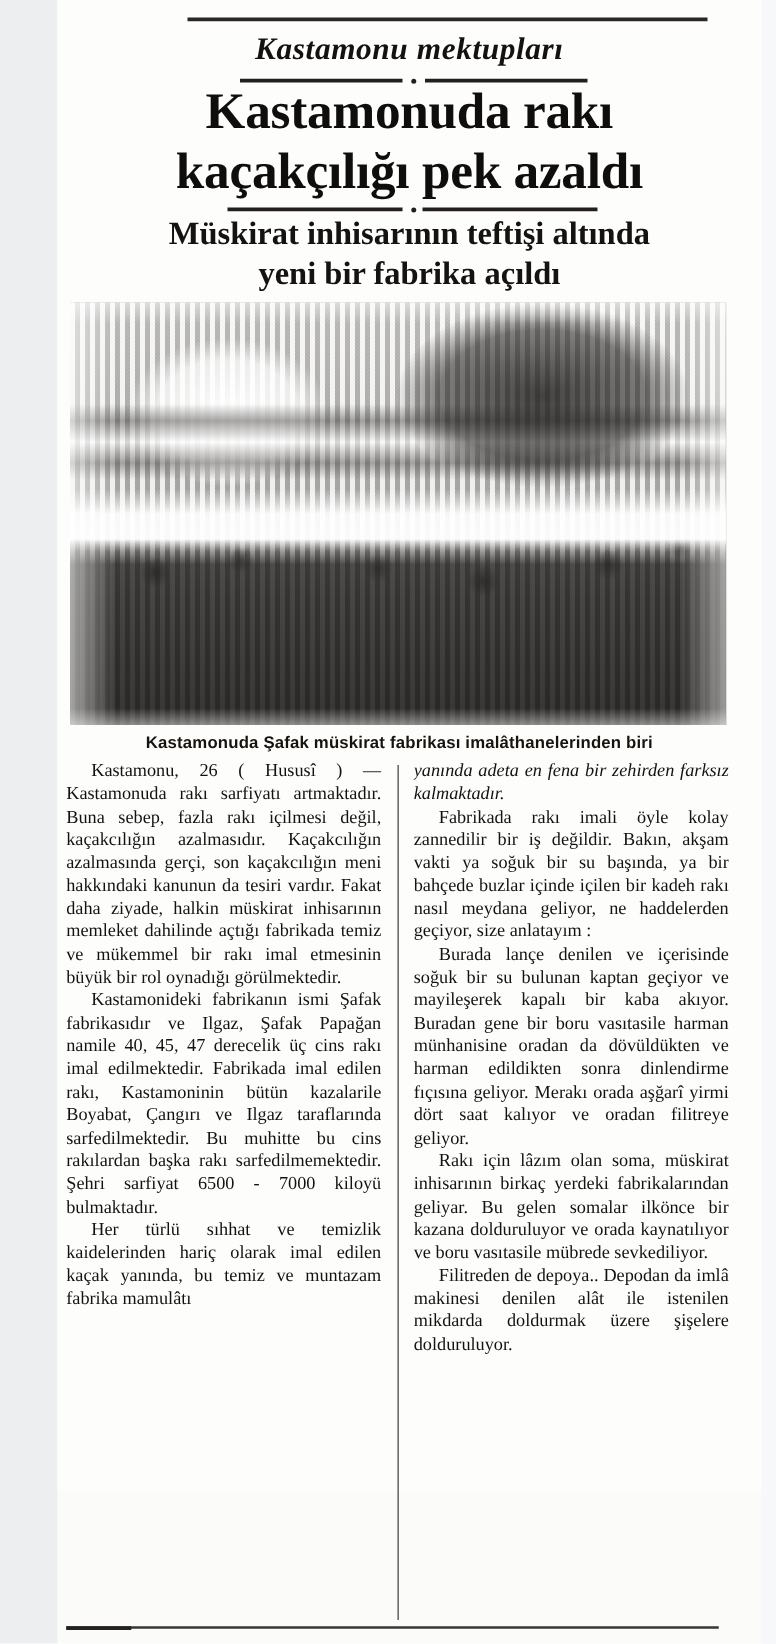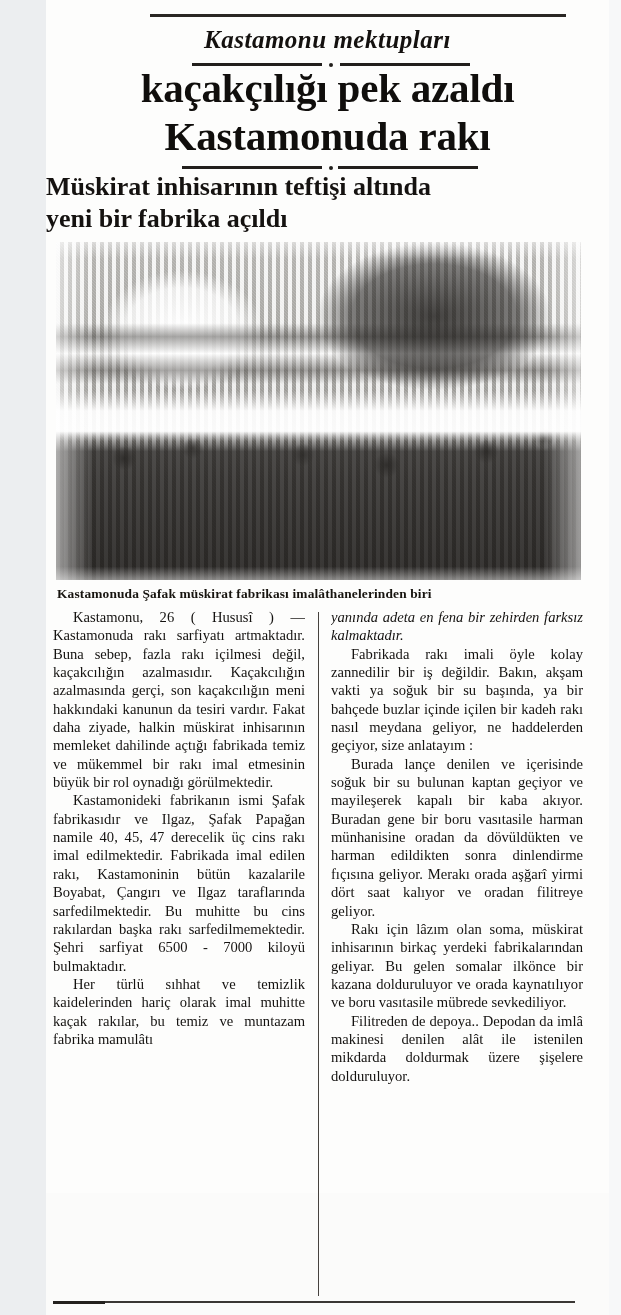--- a/index.html
+++ b/index.html
@@ -127,21 +127,21 @@
     background: #221f1c;
     border-radius: 50%;
   }
 
   
   .subhead {
     position: absolute;
     left: 0;
     top: 171px;
     width: 563px;
-    text-align: left;
+    text-align: center;
     font-weight: 700;
     font-size: 26px;
     line-height: 32px;
     color: #151210;
   }
   .subhead .sh-line { display: block; white-space: nowrap; }
 
   
   .photo-frame {
     position: absolute;
@@ -232,27 +232,27 @@
       linear-gradient(to bottom, rgba(255,255,255,0.5) 0%, rgba(255,255,255,0) 5%, rgba(255,255,255,0) 96%, rgba(255,255,255,0.45) 100%);
     pointer-events: none;
   }
 
   
   .caption {
     position: absolute;
     left: 11px;
     top: 586px;
     width: 525px;
-    font-family: Liberation Serif, serif;
+    font-family: Liberation Sans, sans-serif;
     font-weight: 700;
     font-size: 13.4px;
     letter-spacing: 0.15px;
     color: #17140f;
     white-space: nowrap;
-    text-align: left;
+    text-align: center;
   }
 
   
   .columns {
     position: absolute;
     left: 7px;
     top: 608px;
     width: 530px;
     height: 692px;
   }
@@ -320,22 +320,22 @@
 
     <div class="kicker">Kastamonu mektupları</div>
 
     <div class="rule-under-kicker">
       <span class="seg l"></span>
       <span class="dot"></span>
       <span class="seg r"></span>
     </div>
 
     <div class="headline">
+      <span class="hl-line">Kastamonuda rakı</span>
       <span class="hl-line">kaçakçılığı pek azaldı</span>
-      <span class="hl-line">Kastamonuda rakı</span>
     </div>
 
     <div class="rule-under-headline">
       <span class="seg l"></span>
       <span class="dot"></span>
       <span class="seg r"></span>
     </div>
 
     <div class="subhead">
       <span class="sh-line">Müskirat inhisarının teftişi altında</span>
@@ -347,21 +347,21 @@
       <div class="photo-stripe-mask"></div>
       <div class="photo-vignette"></div>
     </div>
 
     <div class="caption">Kastamonuda Şafak müskirat fabrikası imalâthanelerinden biri</div>
 
     <div class="columns">
       <div class="col left">
         <p>Kastamonu, 26 ( Hususî ) — Kastamonuda rakı sarfiyatı artmaktadır. Buna sebep, fazla rakı içilmesi değil, kaçakcılığın azalmasıdır. Kaçakcılığın azalmasında gerçi, son kaçakcılığın meni hakkındaki kanunun da tesiri vardır. Fakat daha ziyade, halkin müskirat inhisarının memleket dahilinde açtığı fabrikada temiz ve mükemmel bir rakı imal etmesinin büyük bir rol oynadığı görülmektedir.</p>
         <p>Kastamonideki fabrikanın ismi Şafak fabrikasıdır ve Ilgaz, Şafak Papağan namile 40, 45, 47 derecelik üç cins rakı imal edilmektedir. Fabrikada imal edilen rakı, Kastamoninin bütün kazalarile Boyabat, Çangırı ve Ilgaz taraflarında sarfedilmektedir. Bu muhitte bu cins rakılardan başka rakı sarfedilmemektedir. Şehri sarfiyat 6500 - 7000 kiloyü bulmaktadır.</p>
-        <p>Her türlü sıhhat ve temizlik kaidelerinden hariç olarak imal muhitte kaçak rakılar, bu temiz ve muntazam fabrika mamulâtı</p>
+        <p>Her türlü sıhhat ve temizlik kaidelerinden hariç olarak imal edilen kaçak yanında, bu temiz ve muntazam fabrika mamulâtı</p>
       </div>
 
       <div class="col-divider"></div>
 
       <div class="col right">
         <p class="cont">yanında adeta en fena bir zehirden farksız kalmaktadır.</p>
         <p>Fabrikada rakı imali öyle kolay zannedilir bir iş değildir. Bakın, akşam vakti ya soğuk bir su başında, ya bir bahçede buzlar içinde içilen bir kadeh rakı nasıl meydana geliyor, ne haddelerden geçiyor, size anlatayım :</p>
         <p>Burada lançe denilen ve içerisinde soğuk bir su bulunan kaptan geçiyor ve mayileşerek kapalı bir kaba akıyor. Buradan gene bir boru vasıtasile harman münhanisine oradan da dövüldükten ve harman edildikten sonra dinlendirme fıçısına geliyor. Merakı orada aşğarî yirmi dört saat kalıyor ve oradan filitreye geliyor.</p>
         <p>Rakı için lâzım olan soma, müskirat inhisarının birkaç yerdeki fabrikalarından geliyar. Bu gelen somalar ilkönce bir kazana dolduruluyor ve orada kaynatılıyor ve boru vasıtasile mübrede sevkediliyor.</p>
         <p>Filitreden de depoya.. Depodan da imlâ makinesi denilen alât ile istenilen mikdarda doldurmak üzere şişelere dolduruluyor.</p>

